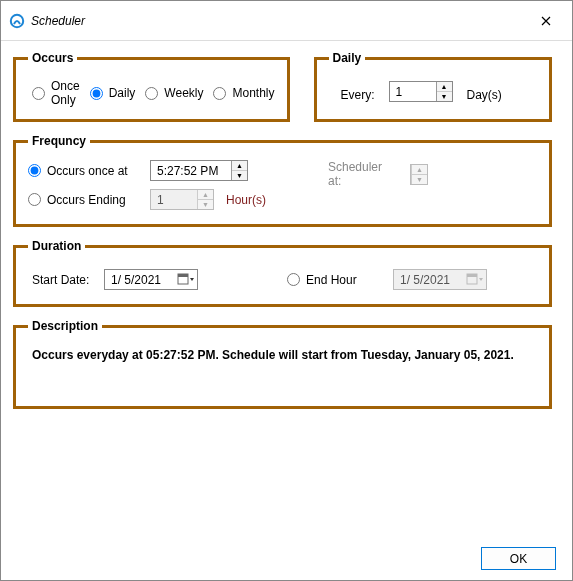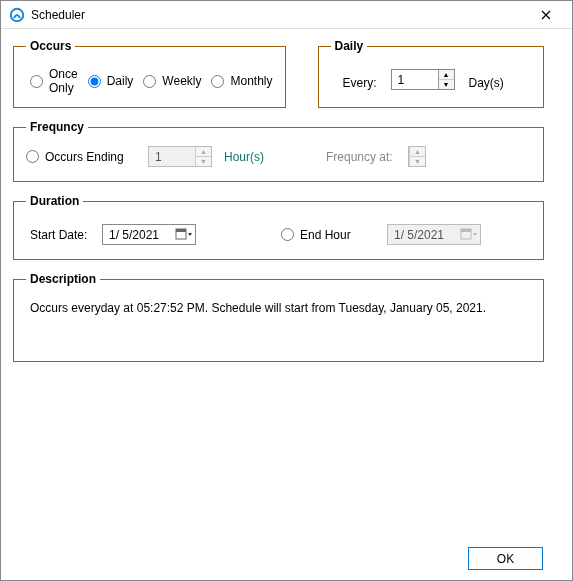--- a/index.html
+++ b/index.html
@@ -8,35 +8,36 @@
     font-family: "Segoe UI", Tahoma, sans-serif;
     font-size: 12px;
     color: #000;
     background: #fff;
     width: 573px;
     height: 581px;
     border: 1px solid #888;
     position: relative;
   }
   .titlebar {
-    height: 28px;
+    height: 40px;
     border-bottom: 1px solid #ddd;
     display: flex;
     align-items: center;
     padding: 0 6px 0 8px;
+    font-style: italic;
   }
   .titlebar .icon { width: 16px; height: 16px; margin-right: 6px; }
   .titlebar .title { flex: 1; }
   .titlebar .close {
     width: 40px; height: 24px; display:flex; align-items:center; justify-content:center;
   }
   .content { padding: 10px 12px 8px 12px; }
   fieldset {
-    border: 1px solid #a16207;
-    margin: 0 16px 12px 0;
+    border: 3px solid #a16207;
+    margin: 0 8px 12px 0;
     padding: 8px 12px 10px 12px;
     position: relative;
   }
   legend {
     font-weight: bold;
     padding: 0 4px;
     font-size: 12px;
   }
   .top-row { display: flex; gap: 16px; }
   .occurs-box { width: 105px; }
@@ -58,36 +59,36 @@
   .spinner .btn {
     flex:1; display:flex; align-items:center; justify-content:center;
     font-size:7px; line-height:1; background:#f4f4f4; cursor:default; user-select:none;
   }
   .spinner.disabled .btn { color:#aaa; }
   .spinner .btn:first-child { border-bottom:1px solid #ccc; }
   .freq-row { display:flex; align-items:center; gap:12px; padding:4px 0; }
   .freq-cols { display:flex; }
   .freq-left { width: 300px; }
   .freq-right { flex:1; }
-  .lbl-muted { color:#0f766e; }
+  .lbl-muted { color:#7f1d1d; }
   .freq-right-row { display:flex; align-items:center; gap:12px; padding:4px 0; justify-content:flex-start;}
   .freq-right-row .lbl { width:70px; color:#888; }
   .dur-row { display:flex; align-items:center; padding: 8px 0 4px 0; }
   .dur-row .startlbl { width: 72px; margin-left:4px;}
   .datebox {
     display:inline-flex; align-items:center; border:1px solid #888; height:21px; background:#fff;
   }
   .datebox.disabled { background:#f0f0f0; color:#888; border-color:#bbb; }
   .datebox input { border:none; outline:none; width:70px; padding:0 6px; font:inherit; background:transparent;}
   .datebox .cal { width:22px; display:flex; align-items:center; justify-content:center; gap:1px;}
   .enddate-col { display:flex; flex-direction:column; gap:10px; margin-left:auto; width:250px;}
   .enddate-row { display:flex; align-items:center; gap:10px; }
-  .desc-text { font-weight:normal; padding:6px 4px 12px 4px; line-height:1.4;}
+  .desc-text { font-weight:bold; padding:6px 4px 12px 4px; line-height:1.4;}
   .footer {
-    position:absolute; right:29px; bottom:10px; display:flex; gap:10px;
+    position:absolute; right:16px; bottom:10px; display:flex; gap:10px;
   }
   .btn-main {
     width:75px; height:23px; border:1px solid #888; background:#fdfdfd;
     display:flex; align-items:center; justify-content:center; font:inherit;
   }
   .btn-main.primary { border:1px solid #0078d7; }
   .fs-desc { min-height: 90px; }
   .cal svg { display:block; }
   .frequency-box .radio { width:110px; }
 </style>
@@ -149,36 +150,49 @@
       </div>
     </fieldset>
   </div>
 
   <fieldset class="frequency-box">
     <legend>Frequncy</legend>
     <div class="freq-cols">
       <div class="freq-left">
         <div class="freq-row">
           <label class="radio">
+            <input type="radio" name="freq" checked="" style="">
+            <span>Occurs once at</span>
+          </label>
+          <span class="spinner time">
+            <input value="5:27:52 PM" style="">
+            <span class="buttons">
+              <span class="btn">▲</span>
+              <span class="btn">▼</span>
+            </span>
+          </span>
+        </div>
+        <div class="freq-row">
+          <label class="radio">
             <input type="radio" name="freq" style="">
             <span>Occurs Ending</span>
           </label>
           <span class="spinner disabled">
             <input disabled="" value="1" style="">
             <span class="buttons">
               <span class="btn">▲</span>
               <span class="btn">▼</span>
             </span>
           </span>
           <span class="lbl-muted">Hour(s)</span>
         </div>
       </div>
       <div class="freq-right">
         <div class="freq-right-row">
-          <span class="lbl">Frequncy at:</span>
+          <span class="lbl">Scheduler at:</span>
           <span class="spinner time disabled">
             <span class="buttons">
               <span class="btn">▲</span>
               <span class="btn">▼</span>
             </span>
           </span>
         </div>
       </div>
     </div>
   </fieldset>

